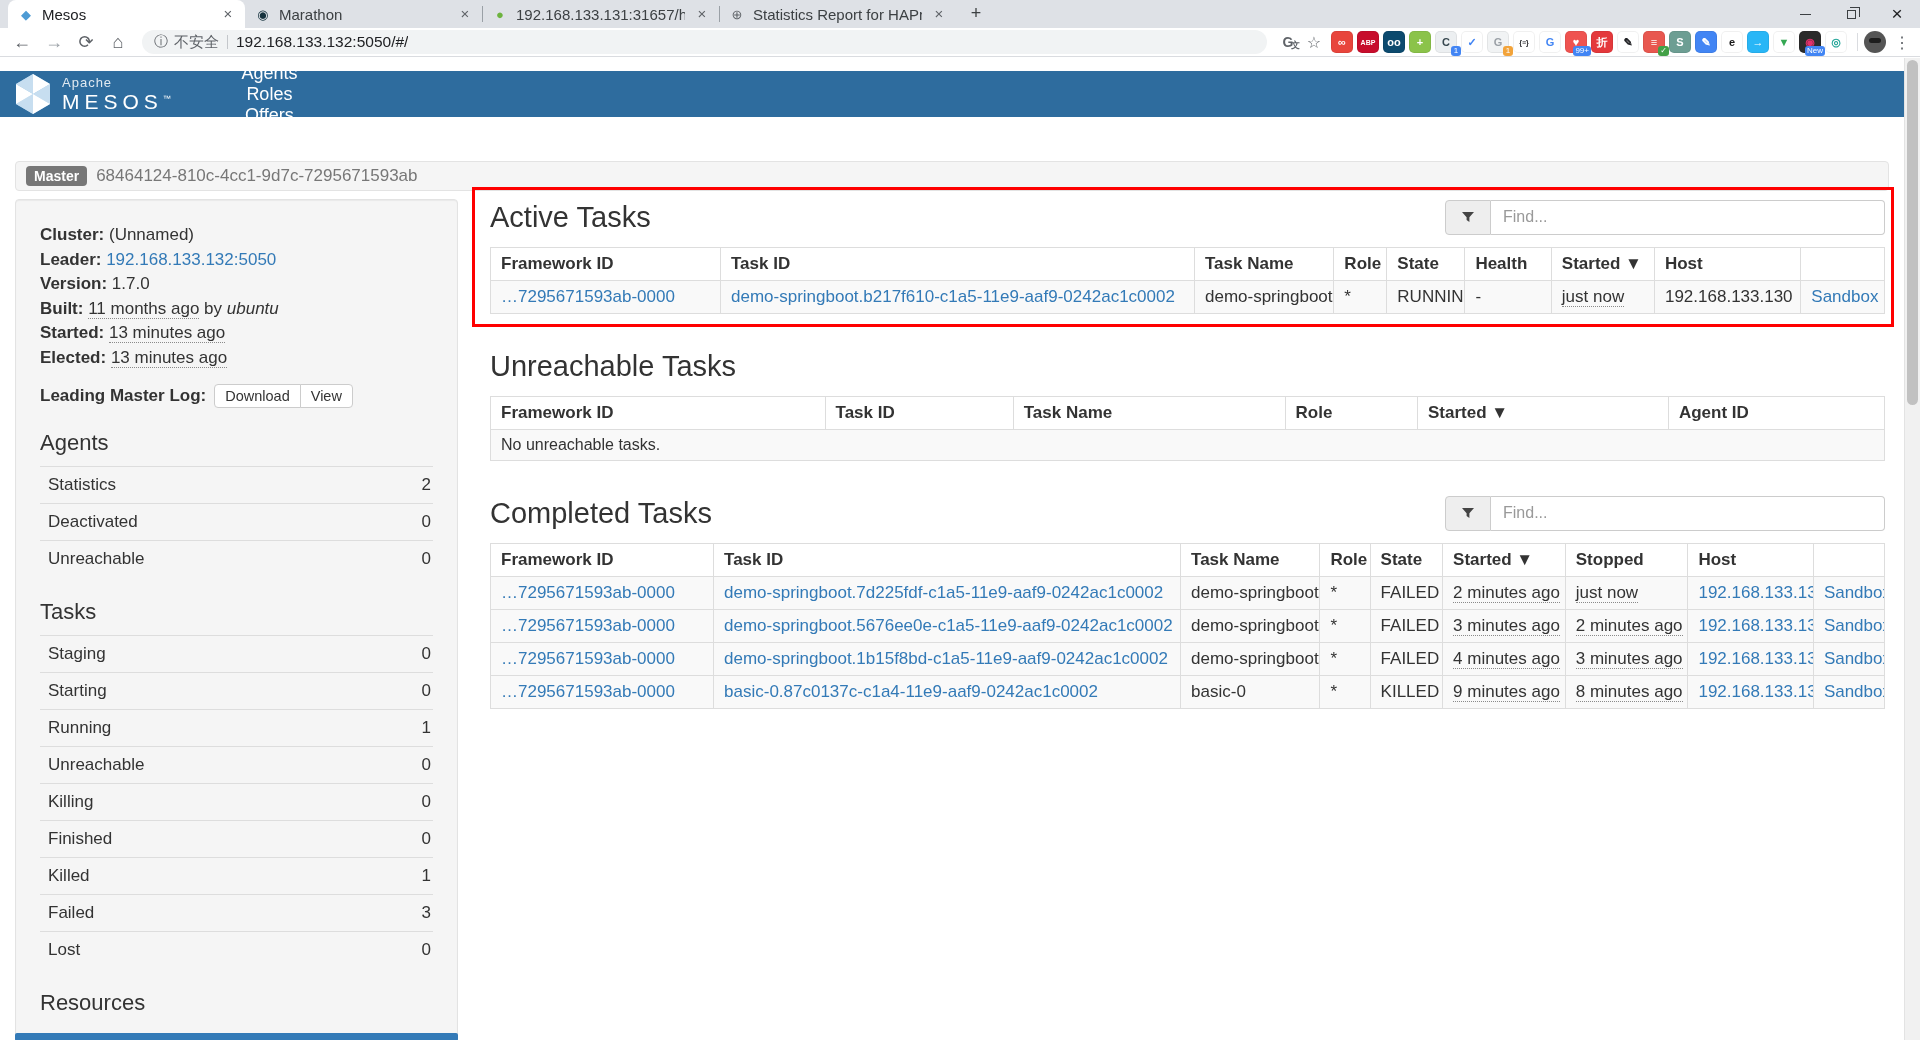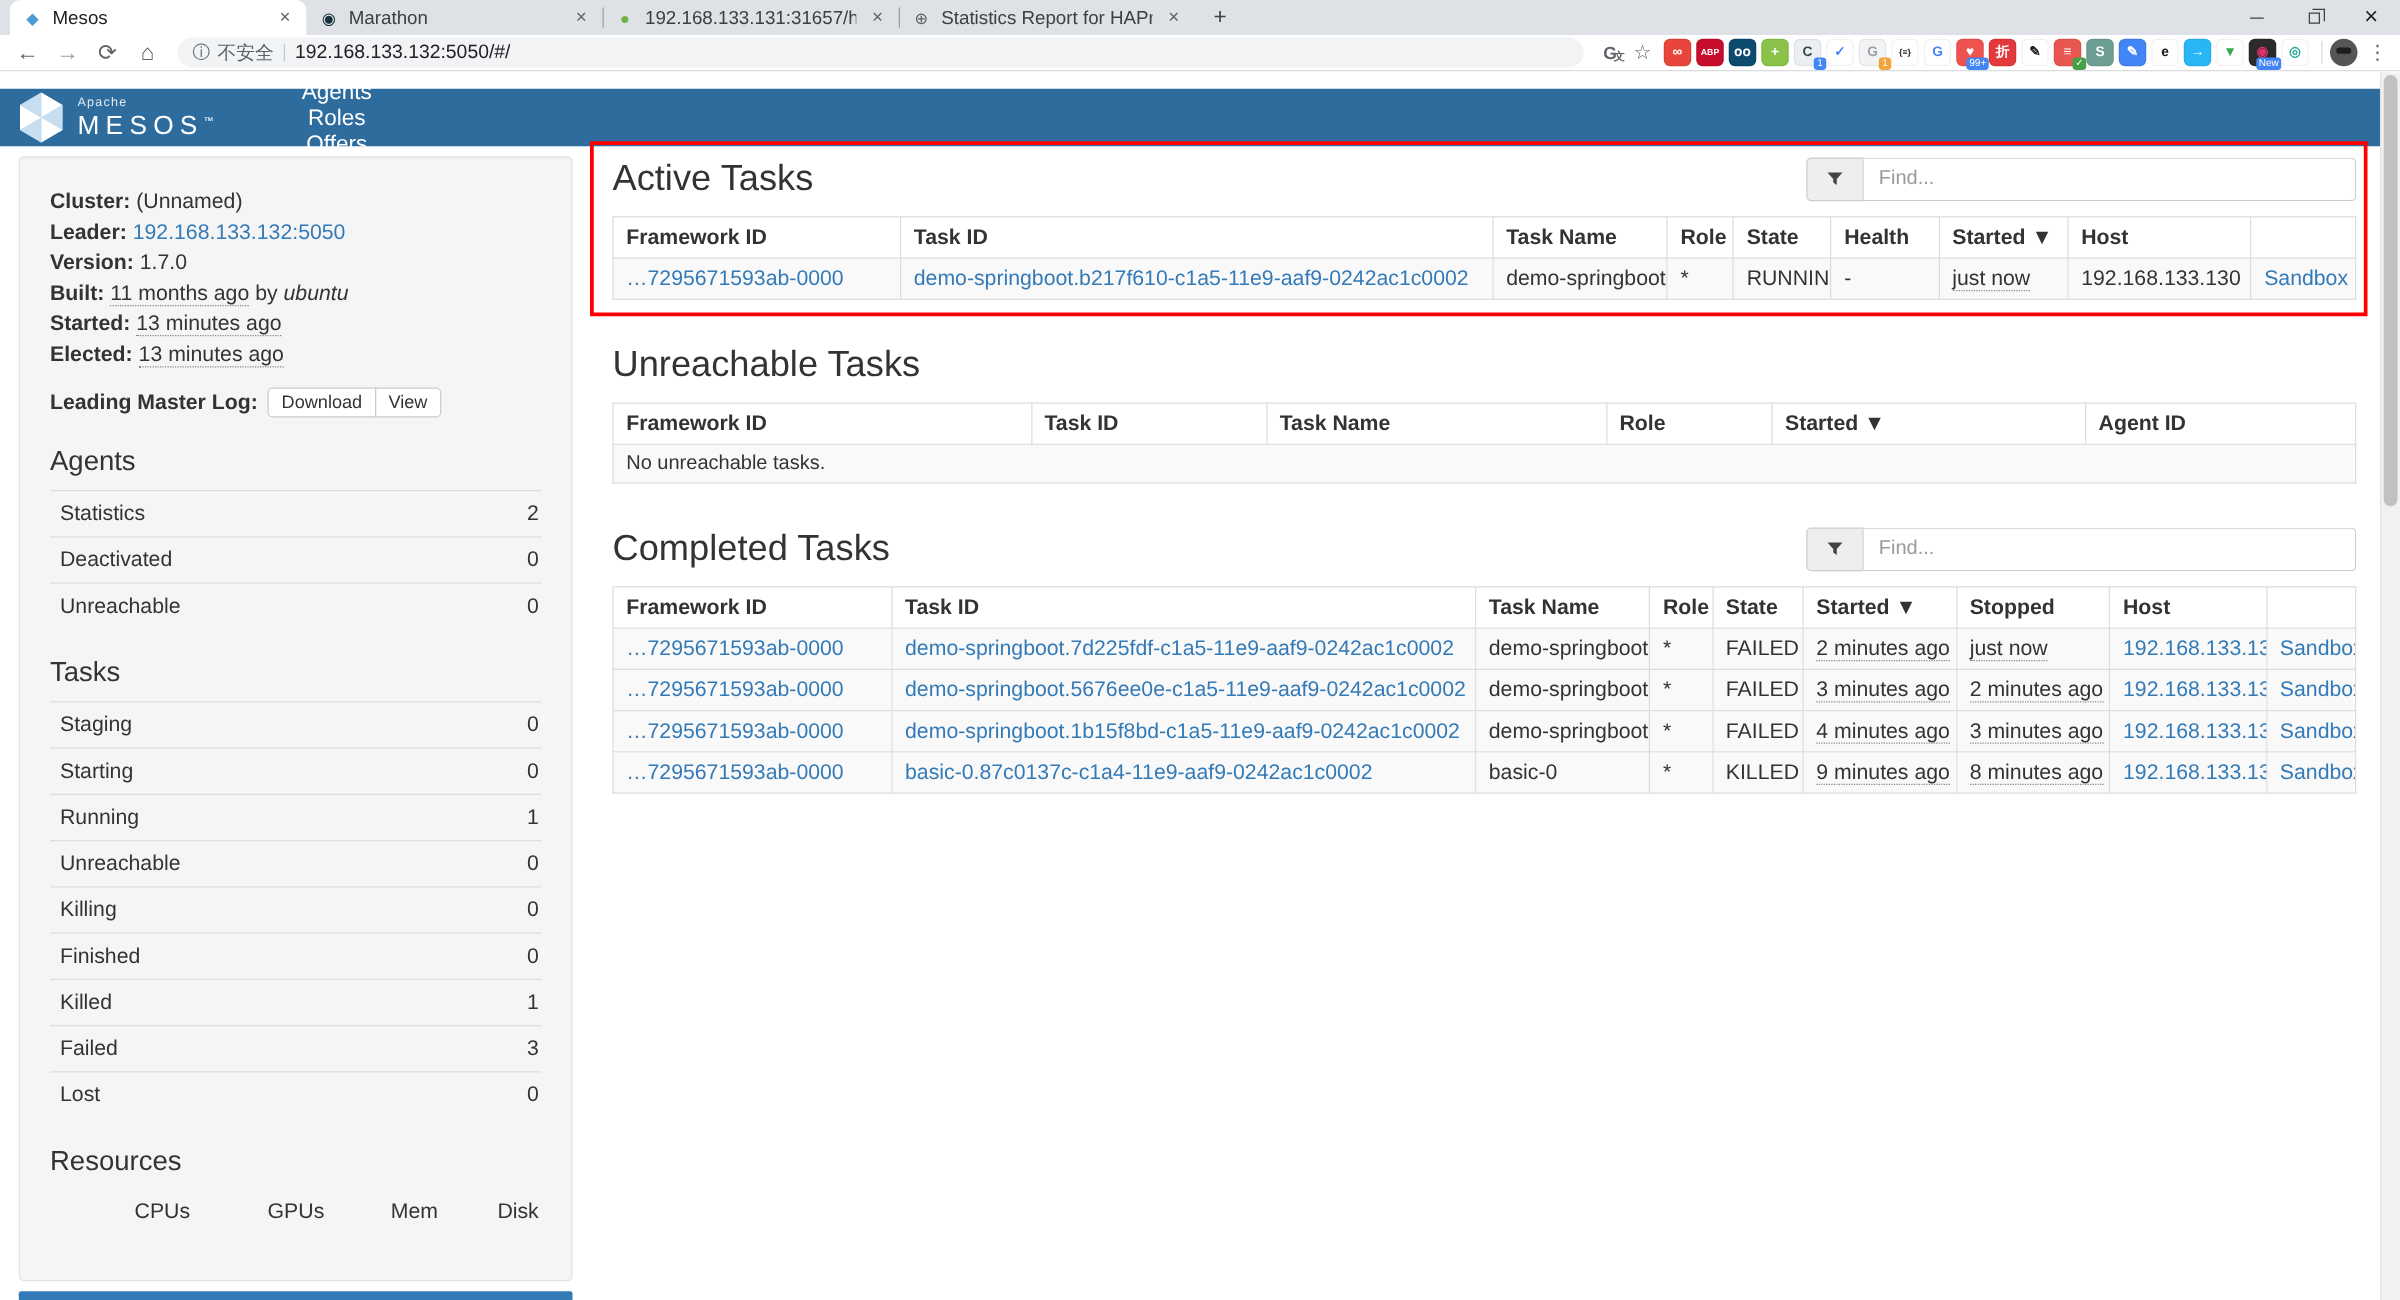--- a/index.html
+++ b/index.html
@@ -53,21 +53,21 @@
   .avatar::after { content:""; position:absolute; left:5px; top:7px; width:12px; height:5px;
                    border-radius:3px; background:#1d1d1d; }
   .menu-dots { flex:none; width:24px; text-align:center; color:#5f6368; font-size:16px; }
 
   
   .page { position:absolute; top:58px; left:0; width:1904px; height:982px; background:#fff; overflow:hidden; }
 
   .mesos-navbar { margin-top:13px; height:46px; background:#2e6c9e; display:flex; align-items:center; padding:0 14px; }
   .brand { display:flex; align-items:center; gap:10px; margin-right:26px; }
   .brand-text { color:#fff; line-height:1; }
-  .brand-apache { font-size:10px; letter-spacing:1px; opacity:.85; margin-bottom:2px; }
+  .brand-apache { font-size:13px; letter-spacing:1px; opacity:.85; margin-bottom:2px; }
   .brand-mesos { font-size:21px; letter-spacing:5px; font-weight:400; position:relative; }
   .brand-tm { font-size:8px; position:relative; top:-8px; }
   .nav-items { display:flex; align-items:center;flex-direction:column; }
   .nav-item { color:#fff; font-size:18px; padding:0 16px; }
 
   .masterbar { margin:44px 15px 0 15px; height:30px; background:#f5f5f5; border:1px solid #e3e3e3;
                border-radius:4px; display:flex; align-items:center; gap:9px; padding:0 10px; }
   .master-badge { background:#777; color:#fff; font-size:14px; font-weight:bold;
                   padding:3px 8px; border-radius:4px; line-height:1; }
   .master-id { color:#777; font-size:17px; }
@@ -291,20 +291,24 @@
     </div>
     <div class="nav-items">
         <span class="nav-item">Frameworks</span>
         <span class="nav-item">Agents</span>
         <span class="nav-item">Roles</span>
         <span class="nav-item">Offers</span>
         <span class="nav-item">Maintenance</span>
       </div>
   </div>
 
+  <div class="masterbar">
+    <span class="master-badge">Master</span>
+    <span class="master-id">68464124-810c-4cc1-9d7c-7295671593ab</span>
+  </div>
 
   <div class="content-row">
 
     <div class="sidebar">
       <div id="info-lines">
           <div class="info-line"><b>Cluster:</b> <span>(Unnamed)</span></div>
           <div class="info-line"><b>Leader:</b> <span class="lnk">192.168.133.132:5050</span></div>
           <div class="info-line"><b>Version:</b> <span>1.7.0</span></div>
           <div class="info-line"><b>Built:</b> <span class="time">11 months ago</span><span> by </span><span class="ital">ubuntu</span></div>
           <div class="info-line"><b>Started:</b> <span class="time">13 minutes ago</span></div>

